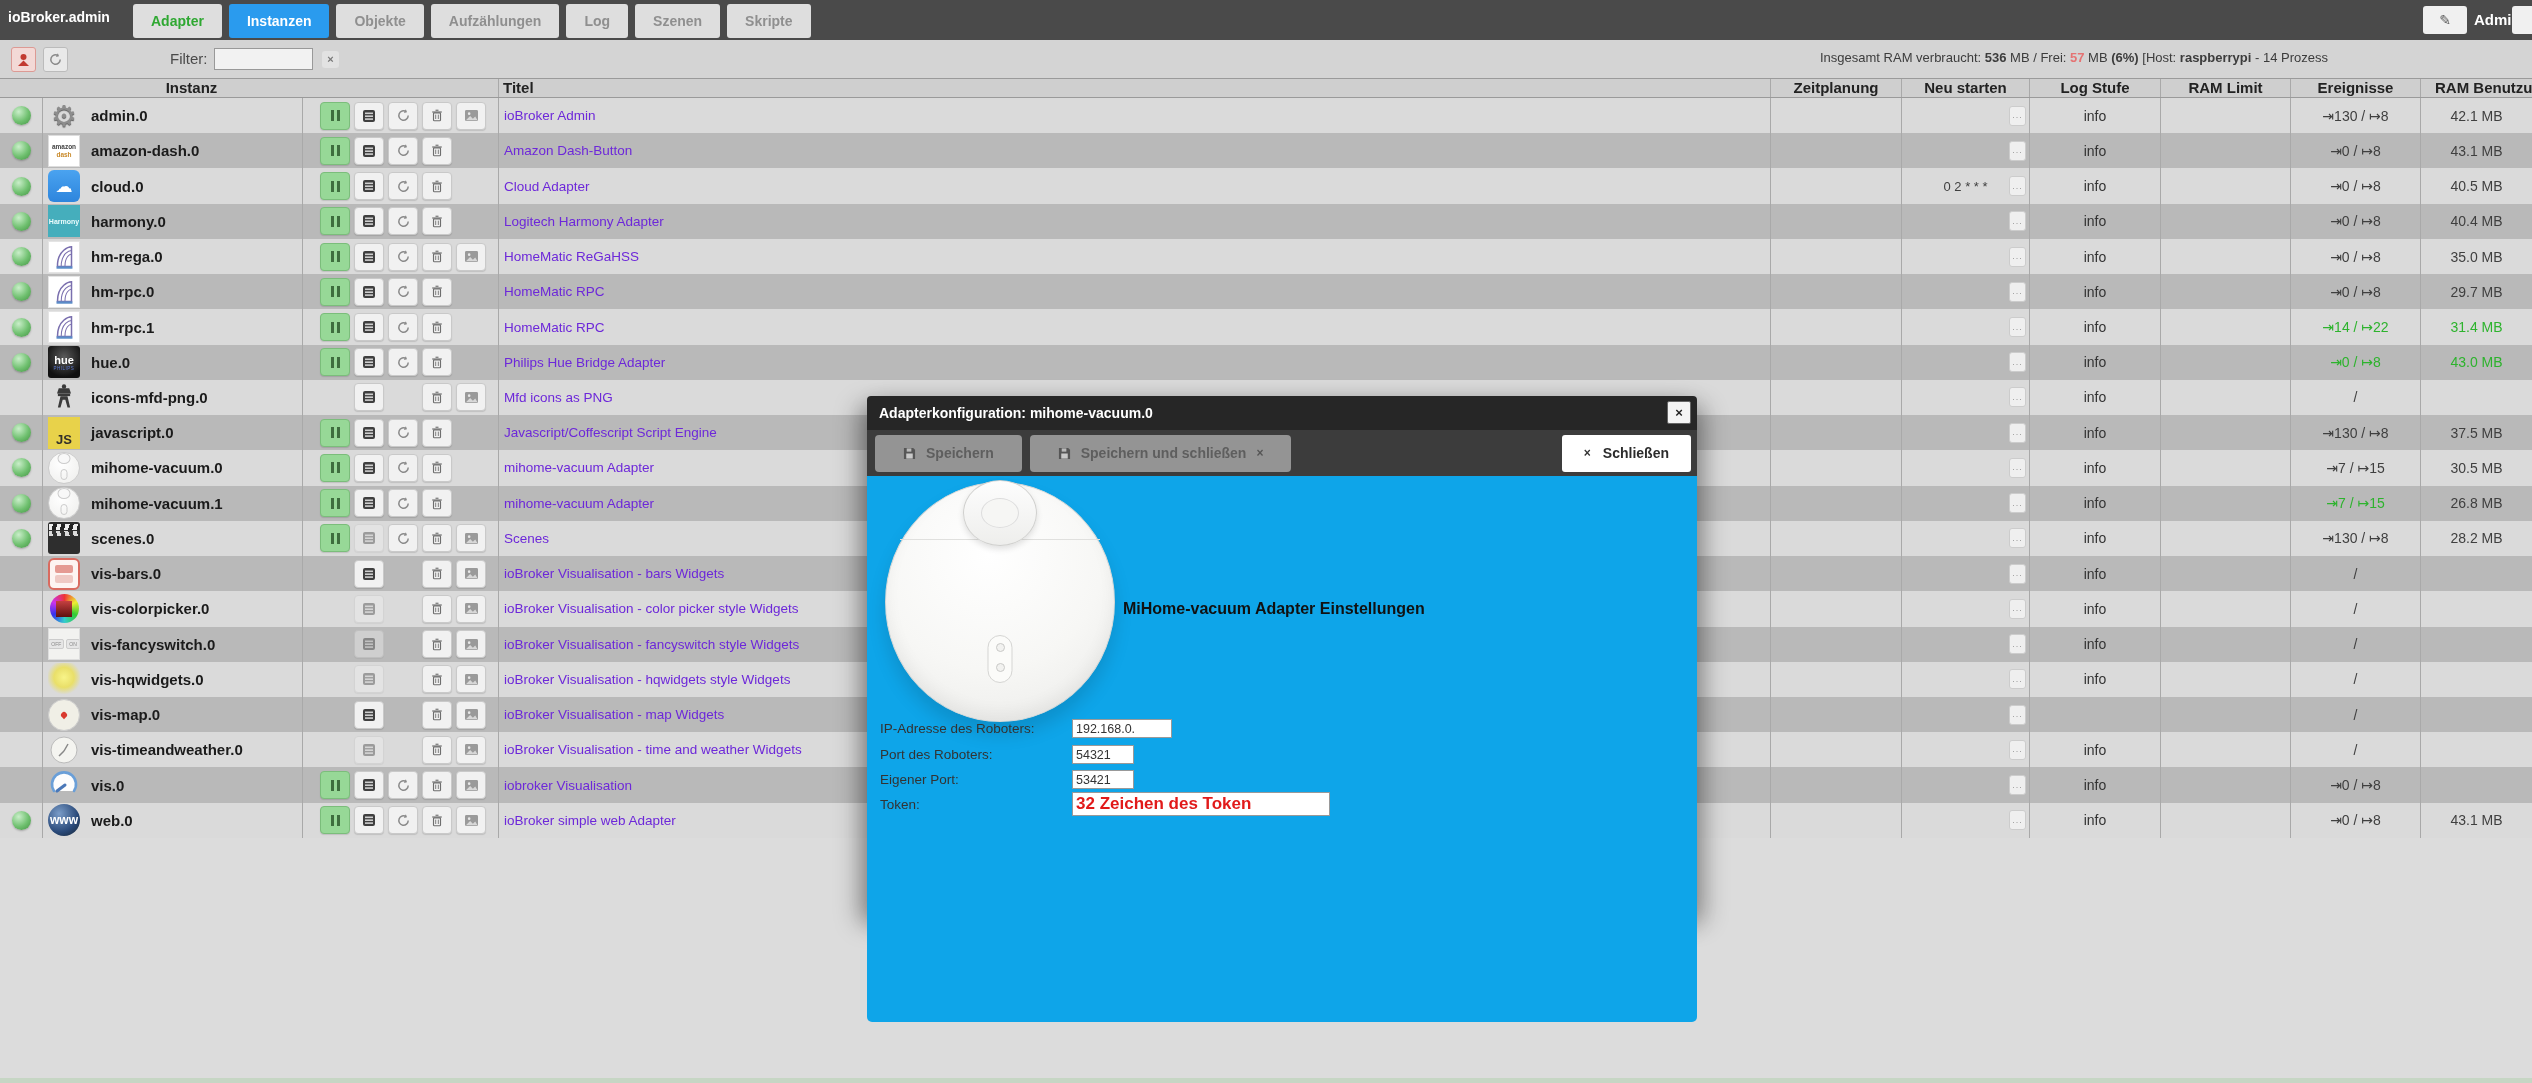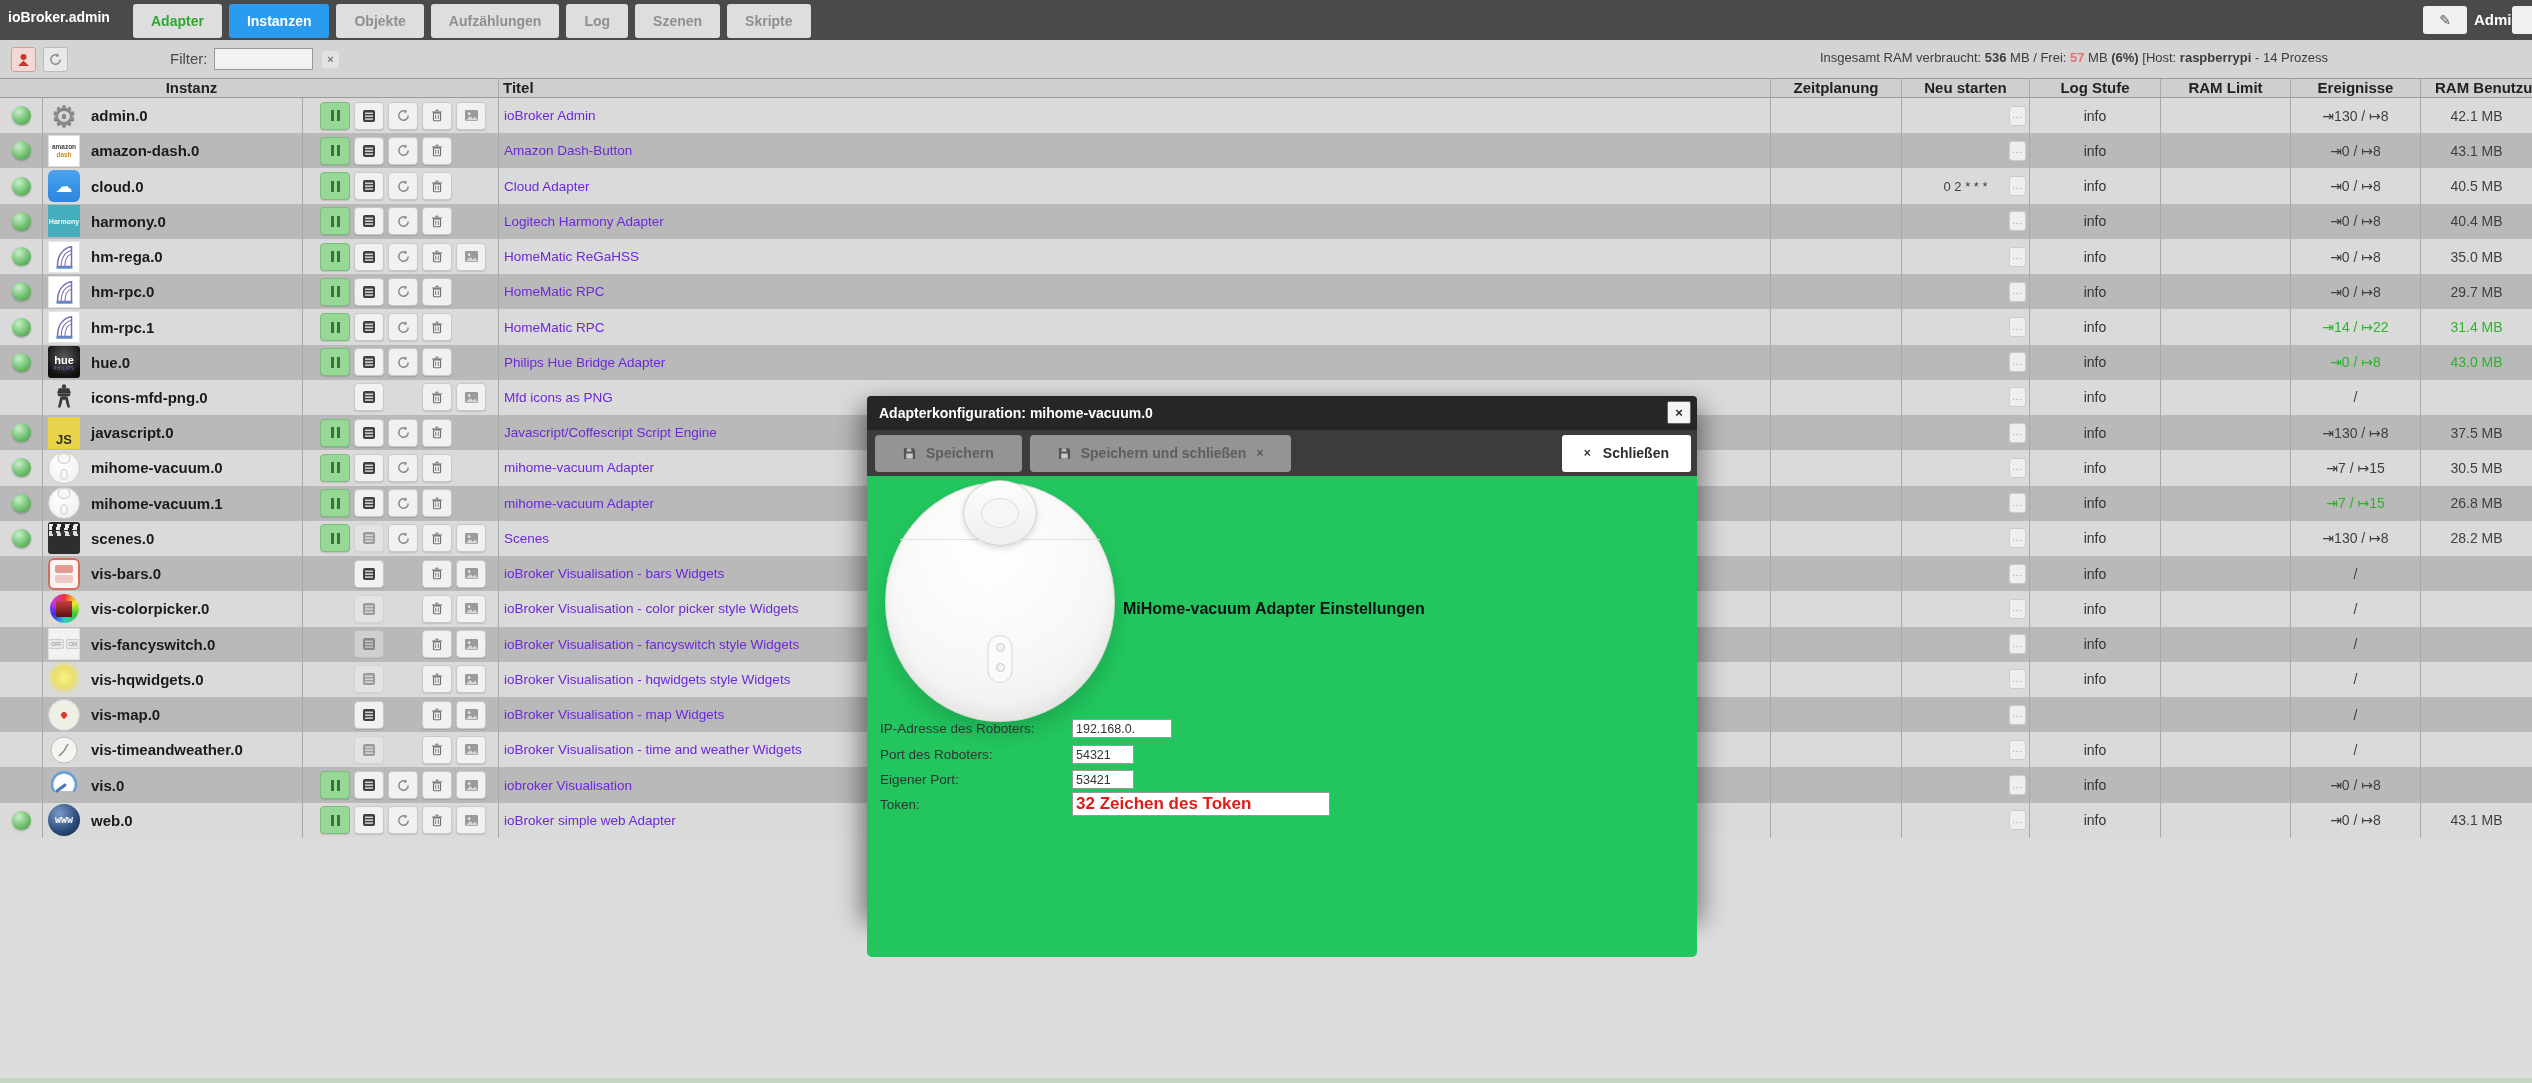--- a/index.html
+++ b/index.html
@@ -113,37 +113,37 @@
   .ic-vis-bars .vb2{width:18px;height:8px;background:#efc9c4;border-radius:2px;}
   .cpc{width:29px;height:29px;border-radius:50%;display:flex;align-items:center;justify-content:center;
         background:conic-gradient(#e33,#ee3,#3c3,#3cc,#33e,#c3e,#e33);}
   .cpi{width:16px;height:16px;background:linear-gradient(#c54040,#5e1010);}
   .ic-vis-fancyswitch{background:#f2f2f0;border:1px solid #ddd;gap:2px;font-size:5px;color:#8a8a8a;}
   .ic-vis-fancyswitch span{background:#e6e6e6;border:1px solid #ccc;padding:1px 2px;border-radius:2px;}
   .ic-vis-hqwidgets{background:radial-gradient(circle at 50% 45%, #f8f489, #e9df69 42%, rgba(233,233,220,0) 72%);}
   .ic-vis-map{background:#f0efe6;border-radius:50%;border:1px solid #ccc;position:relative;}
   .ic-vis-map .pin{width:6px;height:6px;background:#d93a2f;border-radius:50% 50% 50% 0;transform:rotate(-45deg);}
   .ic-web-globe{background:radial-gradient(circle at 35% 30%, #7a9cc8, #2a4a7a 60%, #16222e);border-radius:50%;}
-  .ic-web-globe .www{color:#fff;font-size:10px;font-weight:bold;font-family:Liberation Mono, monospace;}
+  .ic-web-globe .www{color:#fff;font-size:12px;font-weight:bold;}
 
   
   .modal{position:absolute;left:867px;top:396px;width:830px;height:517px;z-index:10;
         box-shadow:-8px 10px 24px rgba(0,0,0,.35), 8px 10px 24px rgba(0,0,0,.3);border-radius:4px;}
   .m-title{position:relative;height:34px;background:#262626;border-radius:4px 4px 0 0;
         color:#fff;font-size:14px;font-weight:bold;line-height:34px;padding-left:12px;}
   .m-x{position:absolute;right:6px;top:5px;width:24px;height:23px;background:#f4f4f4;border:1px solid #666;
         border-radius:2px;color:#222;font-size:13px;font-weight:bold;line-height:20px;padding:0;}
   .m-toolbar{height:46px;background:#3c3c3c;display:flex;align-items:center;gap:8px;padding:0 6px 0 8px;}
   .tb-btn{height:37px;border:none;border-radius:4px;background:#949494;color:#5e5e5e;
         font-size:14px;font-weight:bold;display:flex;align-items:center;gap:10px;padding:0 28px;text-align:right;}
   .tb-btn .tx{font-size:12px;color:#555;}
   .tb-close{height:37px;margin-left:auto;border:none;border-radius:3px;background:#fff;color:#2c2c2c;
         font-size:14px;font-weight:bold;display:flex;align-items:center;gap:12px;padding:0 22px;}
   .tb-close .tx{font-size:12px;color:#333;}
-  .m-body{position:relative;height:481px;background:#22c55e;border-radius:0 0 5px 5px;}
+  .m-body{position:relative;height:546px;background:#0ea5e9;border-radius:0 0 5px 5px;}
 
   .vacuum{position:absolute;left:18px;top:6px;width:230px;height:240px;border-radius:50%;
         background:radial-gradient(circle at 45% 30%, #ffffff 0%, #f7f7f5 55%, #e9e9e7 100%);
         border:1px solid #d8d8d6;box-shadow:0 12px 18px rgba(0,0,0,.13), inset 0 -8px 16px rgba(0,0,0,.05);}
   .vacuum .seam{position:absolute;left:6%;top:56px;width:88%;height:0;border-top:1px solid #e0e0de;}
   .vac-turret{position:absolute;left:50%;top:-3px;transform:translateX(-50%);width:74px;height:66px;
         border-radius:50%;background:linear-gradient(#fdfdfd,#eeeeec);border:1px solid #d0d0ce;
         box-shadow:0 3px 6px rgba(0,0,0,.12);}
   .vac-turret .ring{position:absolute;inset:17px;border-radius:50%;border:1px solid #ddd;background:#f6f6f4;}
   .vac-pill{position:absolute;left:50%;top:152px;transform:translateX(-50%);width:25px;height:48px;

